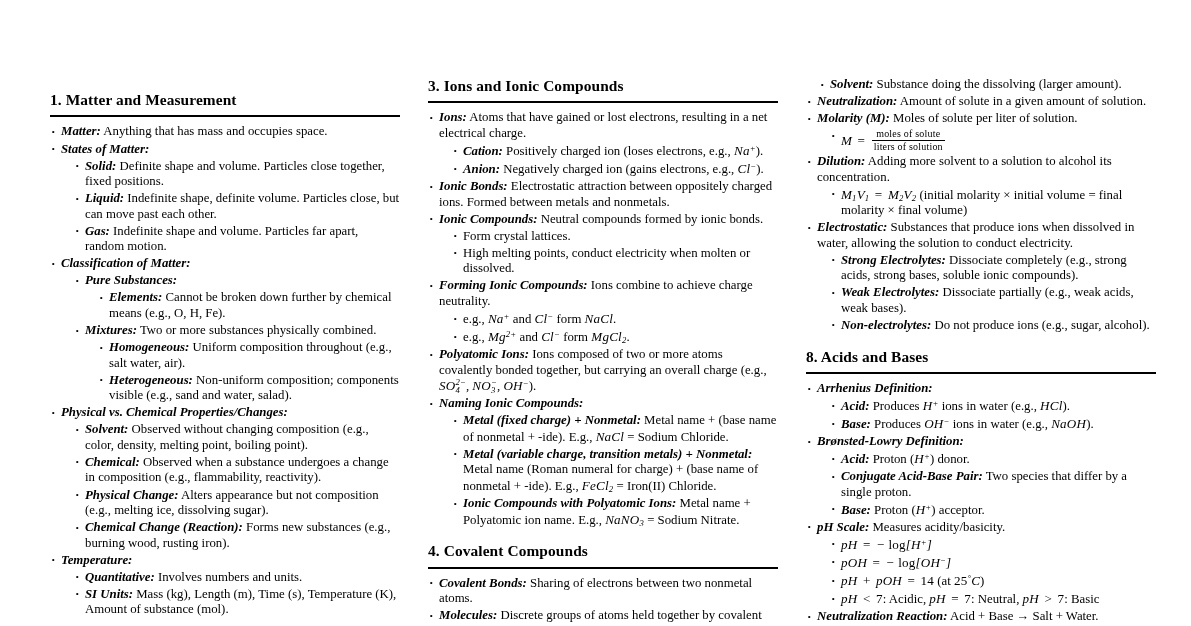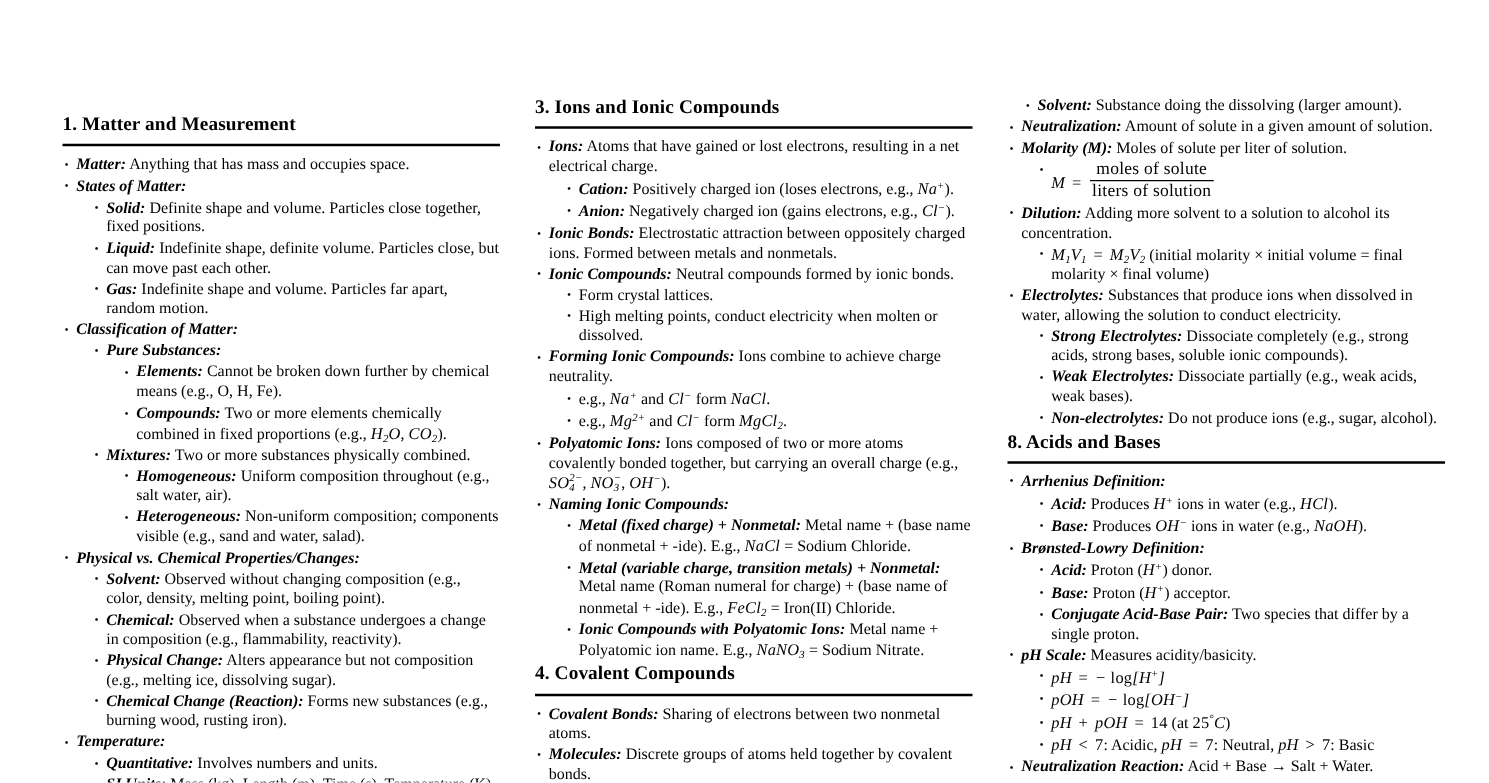--- a/index.html
+++ b/index.html
@@ -45,21 +45,21 @@
     line-height: 1.2;
     letter-spacing: 0.1px;
   }
   .section-rule {
     border: 0;
     border-top: 2.2px solid #000;
     margin: 6px 0 7px 0;
     padding: 0;
     height: 0;
   }
-  .section + .section { margin-top: 2px; }
+  .section + .section { margin-top: 14px; }
 
   ul {
     list-style: none;
     margin: 0;
     padding: 0;
   }
   li {
     position: relative;
     padding-left: 11px;
     font-size: 12.8px;
@@ -129,21 +129,21 @@
     display: block;
     height: 0.82em;
     line-height: 0.82em;
   }
   
   .frac {
     display: inline-block;
     vertical-align: -0.52em;
     text-align: center;
     font-style: normal;
-    font-size: 14px;
+    font-size: 10px;
     line-height: 1.12;
     padding: 0 1px;
   }
   .frac .num {
     display: block;
     border-bottom: 1px solid #000;
     padding: 0 2px 0.5px 2px;
   }
   .frac .den {
     display: block;
@@ -190,24 +190,20 @@
 
           <li>
             <b>Classification of Matter:</b>
             <ul>
               <li>
                 <b>Pure Substances:</b>
                 <ul>
                   <li>
                     <b>Elements:</b>
                     <span>Cannot be broken down further by chemical means (e.g., O, H, Fe).</span>
-                  </li>
-                  <li>
-                    <b>Compounds:</b>
-                    <span>Two or more elements chemically combined in fixed proportions (e.g., </span><span class="math">H<sub>2</sub>O</span><span>,&nbsp;</span><span class="math">CO<sub>2</sub></span><span>).</span>
                   </li>
                 </ul>
               </li>
               <li>
                 <b>Mixtures:</b>
                 <span>Two or more substances physically combined.</span>
                 <ul>
                   <li>
                     <b>Homogeneous:</b>
                     <span>Uniform composition throughout (e.g., salt water, air).</span>
@@ -384,21 +380,21 @@
             <b>Dilution:</b>
             <span>Adding more solvent to a solution to alcohol its concentration.</span>
             <ul>
               <li>
                 <span class="math">M<sub>1</sub>V<sub>1</sub> <span class="op">=</span> M<sub>2</sub>V<sub>2</sub></span><span> (initial molarity × initial volume = final molarity × final volume)</span>
               </li>
             </ul>
           </li>
 
           <li>
-            <b>Electrolytes:</b>
+            <b>Electrostatic:</b>
             <span>Substances that produce ions when dissolved in water, allowing the solution to conduct electricity.</span>
             <ul>
               <li>
                 <b>Strong Electrolytes:</b>
                 <span>Dissociate completely (e.g., strong acids, strong bases, soluble ionic compounds).</span>
               </li>
               <li>
                 <b>Weak Electrolytes:</b>
                 <span>Dissociate partially (e.g., weak acids, weak bases).</span>
               </li>
@@ -432,26 +428,26 @@
           </li>
 
           <li>
             <b>Brønsted-Lowry Definition:</b>
             <ul>
               <li>
                 <b>Acid:</b>
                 <span>Proton (</span><span class="math">H<sup>+</sup></span><span>) donor.</span>
               </li>
               <li>
+                <b>Conjugate Acid-Base Pair:</b>
+                <span>Two species that differ by a single proton.</span>
+              </li>
+              <li>
                 <b>Base:</b>
                 <span>Proton (</span><span class="math">H<sup>+</sup></span><span>) acceptor.</span>
-              </li>
-              <li>
-                <b>Conjugate Acid-Base Pair:</b>
-                <span>Two species that differ by a single proton.</span>
               </li>
             </ul>
           </li>
 
           <li>
             <b>pH Scale:</b>
             <span>Measures acidity/basicity.</span>
             <ul>
               <li>
                 <span class="math">pH <span class="op">=</span> − <span class="up">log</span>[H<sup>+</sup>]</span>

